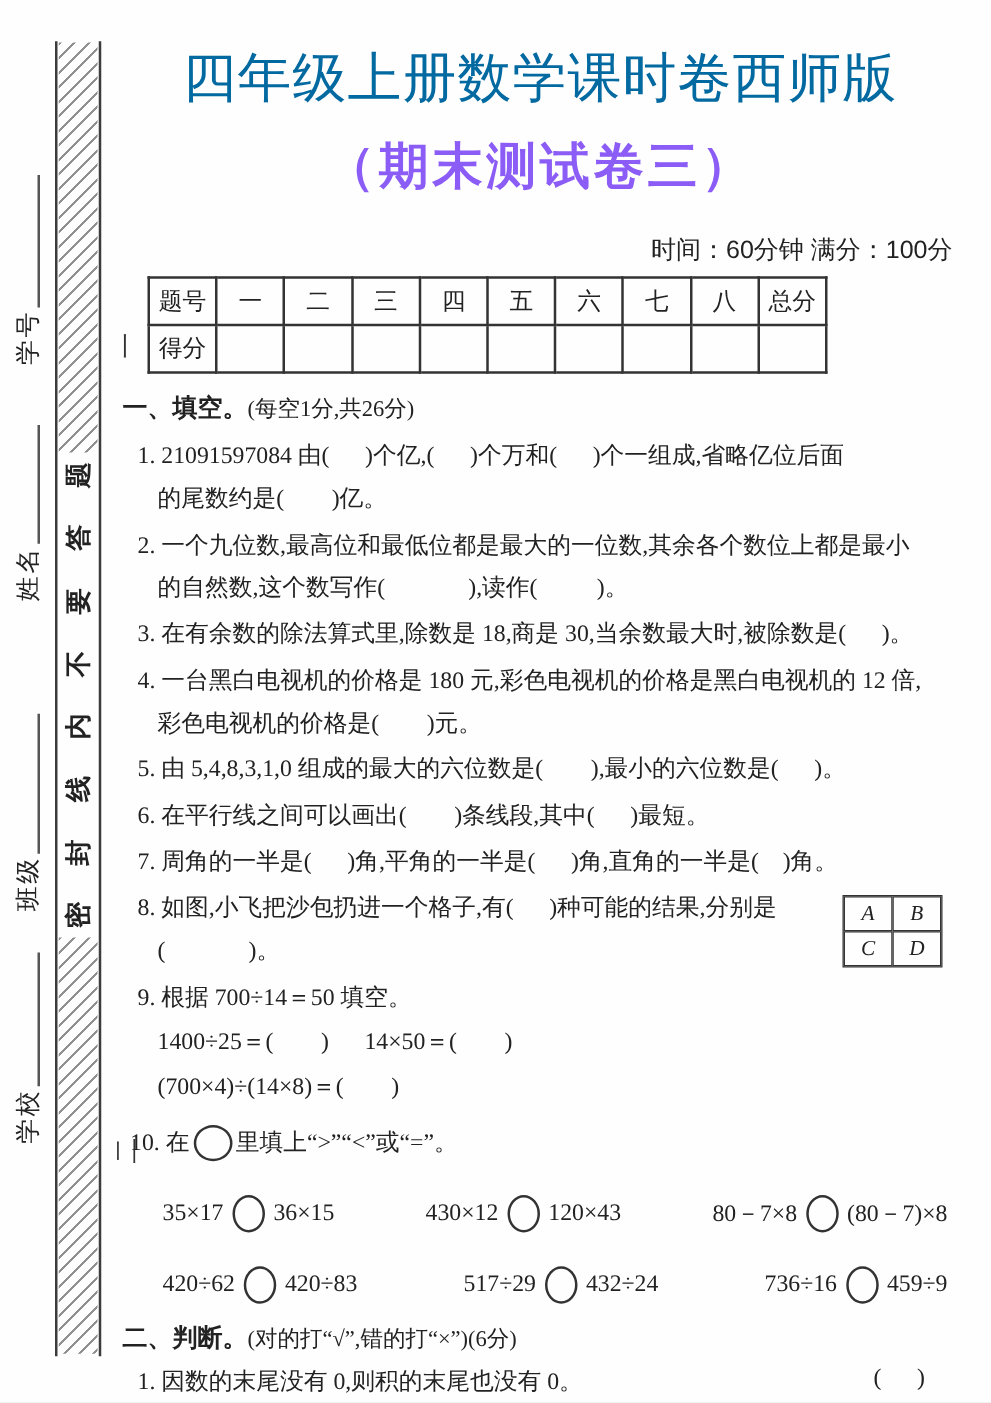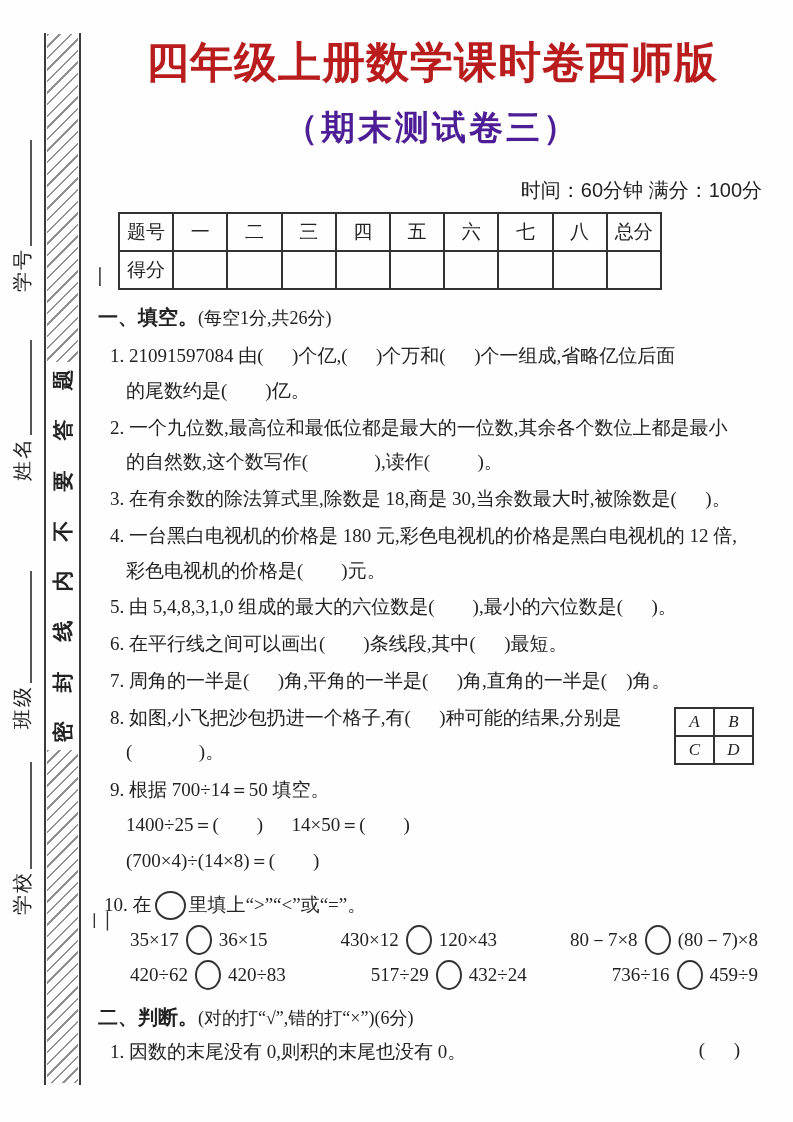--- a/index.html
+++ b/index.html
@@ -24,23 +24,23 @@
   .f-xingming{top:481px;width:141px;}
   .f-banji{top:729px;width:158px;}
   .f-xuexiao{top:915px;width:153px;}
   .fmark{position:absolute;left:87px;transform-origin:0 0;transform:rotate(-90deg);
          font-size:21px;color:#333;}
   .fm1{top:287px;} .fm2{top:931px;}
 
   
   .content{position:absolute;left:100px;top:0;width:664px;}
   .title{margin:34px 0 0;text-align:center;font-family:"Liberation Sans",sans-serif;
-         font-weight:700;font-size:43px;letter-spacing:1px;color:#b91c1c;}
+         font-weight:400;font-size:43px;letter-spacing:1px;color:#0369a1;}
   .subtitle{margin:13px 0 0;text-align:center;font-family:"Liberation Sans",sans-serif;
-            font-weight:900;font-size:34px;letter-spacing:3px;color:#4c1d95;}
+            font-weight:900;font-size:40px;letter-spacing:3px;color:#8b5cf6;}
   .meta{margin-top:26px;text-align:right;font-family:"Liberation Sans",sans-serif;
         font-size:20px;padding-right:2px;}
   table.score{width:544px;margin:8px 0 0 18px;border-collapse:collapse;table-layout:fixed;}
   table.score td{border:2px solid #333;height:36px;text-align:center;font-size:19px;padding:0;}
   table.score td.wide{width:78px;}
 
   .sech{margin:14px 0 0 -2px;font-size:20px;font-weight:700;}
   .sech .note{font-weight:400;font-size:18px;}
   .q{margin:13px 0 0 10px;font-size:19px;white-space:pre-wrap;line-height:1.25;}
   .q.cont{margin-left:26px;margin-top:11px;}
@@ -51,21 +51,21 @@
   .agrid{width:78px;height:56px;margin:14px 10px 0 6px;display:grid;flex:none;
          grid-template-columns:1fr 1fr;grid-template-rows:1fr 1fr;border:1px solid #333;}
   .agrid .cell{border:1px solid #333;display:flex;align-items:center;justify-content:center;
                font-style:italic;font-size:17px;}
 
   .q10h{display:flex;align-items:center;margin:18px 0 0 4px;font-size:19px;}
   .q10h span{white-space:pre;}
   .circle{display:inline-block;width:26px;height:30px;border:2px solid #333;
           border-radius:50%;margin:0 7px;flex:none;box-sizing:border-box;}
   .q10h .circle{width:31px;height:29px;margin:0 3px;}
-  .cmprow{display:flex;justify-content:space-between;margin:5px 6px 0 30px;font-size:19px;gap:40px;}
+  .cmprow{display:flex;justify-content:space-between;margin:27px 6px 0 30px;font-size:19px;gap:40px;}
   .cmp{display:flex;align-items:center;white-space:pre;}
 
   .judge{display:flex;justify-content:space-between;margin:8px 24px 0 10px;
          font-size:19px;white-space:pre-wrap;}
 </style>
 </head>
 <body>
 
 <div class="page">
 

